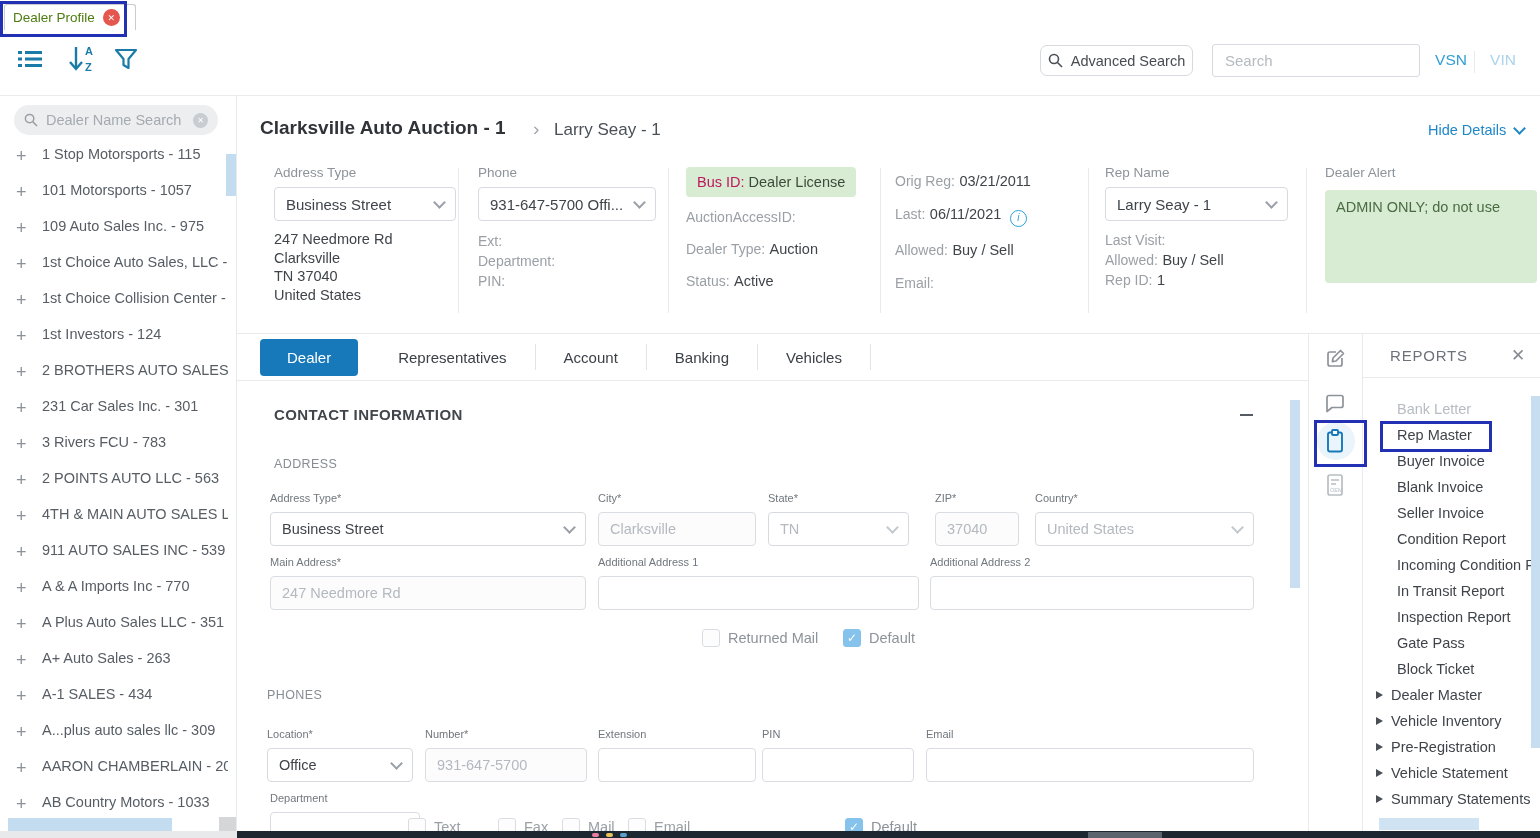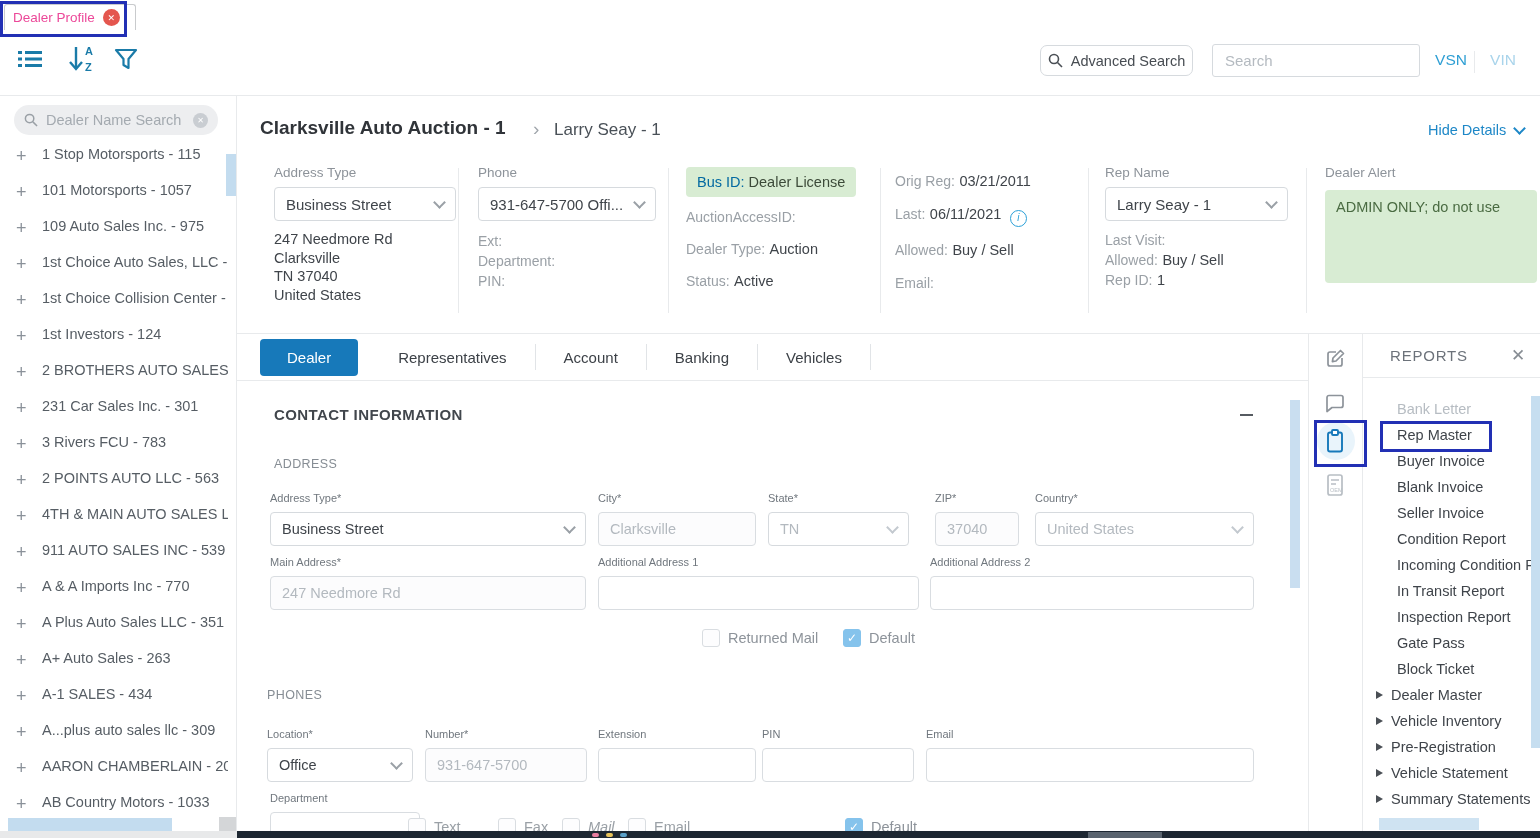--- a/index.html
+++ b/index.html
@@ -7,21 +7,21 @@
        font-family:"Liberation Sans","DejaVu Sans",sans-serif;color:#3f444a;}
   .abs{position:absolute;}
   .hline{position:absolute;background:#e8eaec;height:1px;}
   .vline{position:absolute;background:#e8eaec;width:1px;}
   .annotation{position:absolute;border:3px solid #2230b4;pointer-events:none;z-index:50;}
 
   
   .doc-tab{position:absolute;left:4px;top:4px;width:114px;height:25px;background:#fff;
            border:1px solid #c9cbcd;border-bottom:none;border-radius:3px 3px 0 0;
            display:flex;align-items:center;gap:8px;padding:0 8px;}
-  .doc-tab .tlabel{font-size:13.5px;color:#ec4899;}
+  .doc-tab .tlabel{font-size:13.5px;color:#4d7c0f;}
   .tabclose{width:17px;height:17px;background:#e4564e;border-radius:50%;display:flex;
             align-items:center;justify-content:center;}
   .tabclose::after{content:"✕";color:#fff;font-size:9px;font-weight:700;}
 
   
   .tb-iconbtn{position:absolute;display:flex;align-items:center;justify-content:center;}
   .adv-btn{position:absolute;left:1040px;top:45px;width:153px;height:31px;border:1px solid #d6dade;
            border-radius:7px;display:flex;align-items:center;justify-content:center;gap:8px;
            background:#fff;font-size:14.5px;color:#474c52;}
   .tb-search{position:absolute;left:1212px;top:44px;width:208px;height:33px;border:1px solid #d6dade;
@@ -61,21 +61,21 @@
   .dcol{position:absolute;top:165px;}
   .lbl{font-size:13.5px;color:#8d939a;}
   .val{font-size:14.5px;color:#3f444a;}
   .muted{font-size:14px;color:#9aa0a6;}
   .dd{border:1px solid #d6dade;border-radius:4px;height:34px;display:flex;align-items:center;
       justify-content:space-between;padding:0 11px;background:#fff;font-size:15px;color:#3f444a;
       box-sizing:border-box;}
   .dd.dis{color:#b3b9bf;}
   .drow{line-height:20px;}
   .chip{background:#d8ecd3;border-radius:4px;padding:7px 11px;display:inline-block;font-size:14.5px;}
-  .chip .cl{color:#0369a1;} .chip .cv{color:#3c4a39;}
+  .chip .cl{color:#be185d;} .chip .cv{color:#3c4a39;}
   .alertbox{position:absolute;background:#d8ecd3;border-radius:4px;width:190px;height:75px;
             padding:9px 11px;color:#4a6b42;font-size:14.5px;font-weight:500;}
   .info-ic{display:inline-block;width:15px;height:15px;border:1.5px solid #2ba0d8;border-radius:50%;
            color:#2ba0d8;font-size:10px;line-height:14px;text-align:center;font-style:italic;
            vertical-align:-2px;margin-left:4px;}
   .info-ic::after{content:"i";}
 
   
   .tabs-inner{position:absolute;left:260px;top:334px;height:46px;display:flex;align-items:center;}
   .tab{display:flex;align-items:center;height:26px;padding:0 28px;border-right:1px solid #e1e4e7;
@@ -499,21 +499,21 @@
   </div>
 
   <div class="cbrow" style="left:408px;top:818px;">
     <span class="cb"></span>
     <span class="cblab" style="color:#9aa0a6;">Text</span>
   </div>
   <div class="cbrow" style="left:498px;top:818px;">
     <span class="cb"></span>
     <span class="cblab" style="color:#9aa0a6;">Fax</span>
   </div>
-  <div class="cbrow" style="left:562px;top:818px;font-style:italic;">
+  <div class="cbrow" style="left:562px;top:818px;">
     <span class="cb"></span>
     <span class="cblab" style="color:#9aa0a6;">Mail</span>
   </div>
   <div class="cbrow" style="left:628px;top:818px;">
     <span class="cb"></span>
     <span class="cblab" style="color:#9aa0a6;">Email</span>
   </div>
   <div class="cbrow" style="left:845px;top:818px;">
     <span class="cb on"></span>
     <span class="cblab">Default</span>

